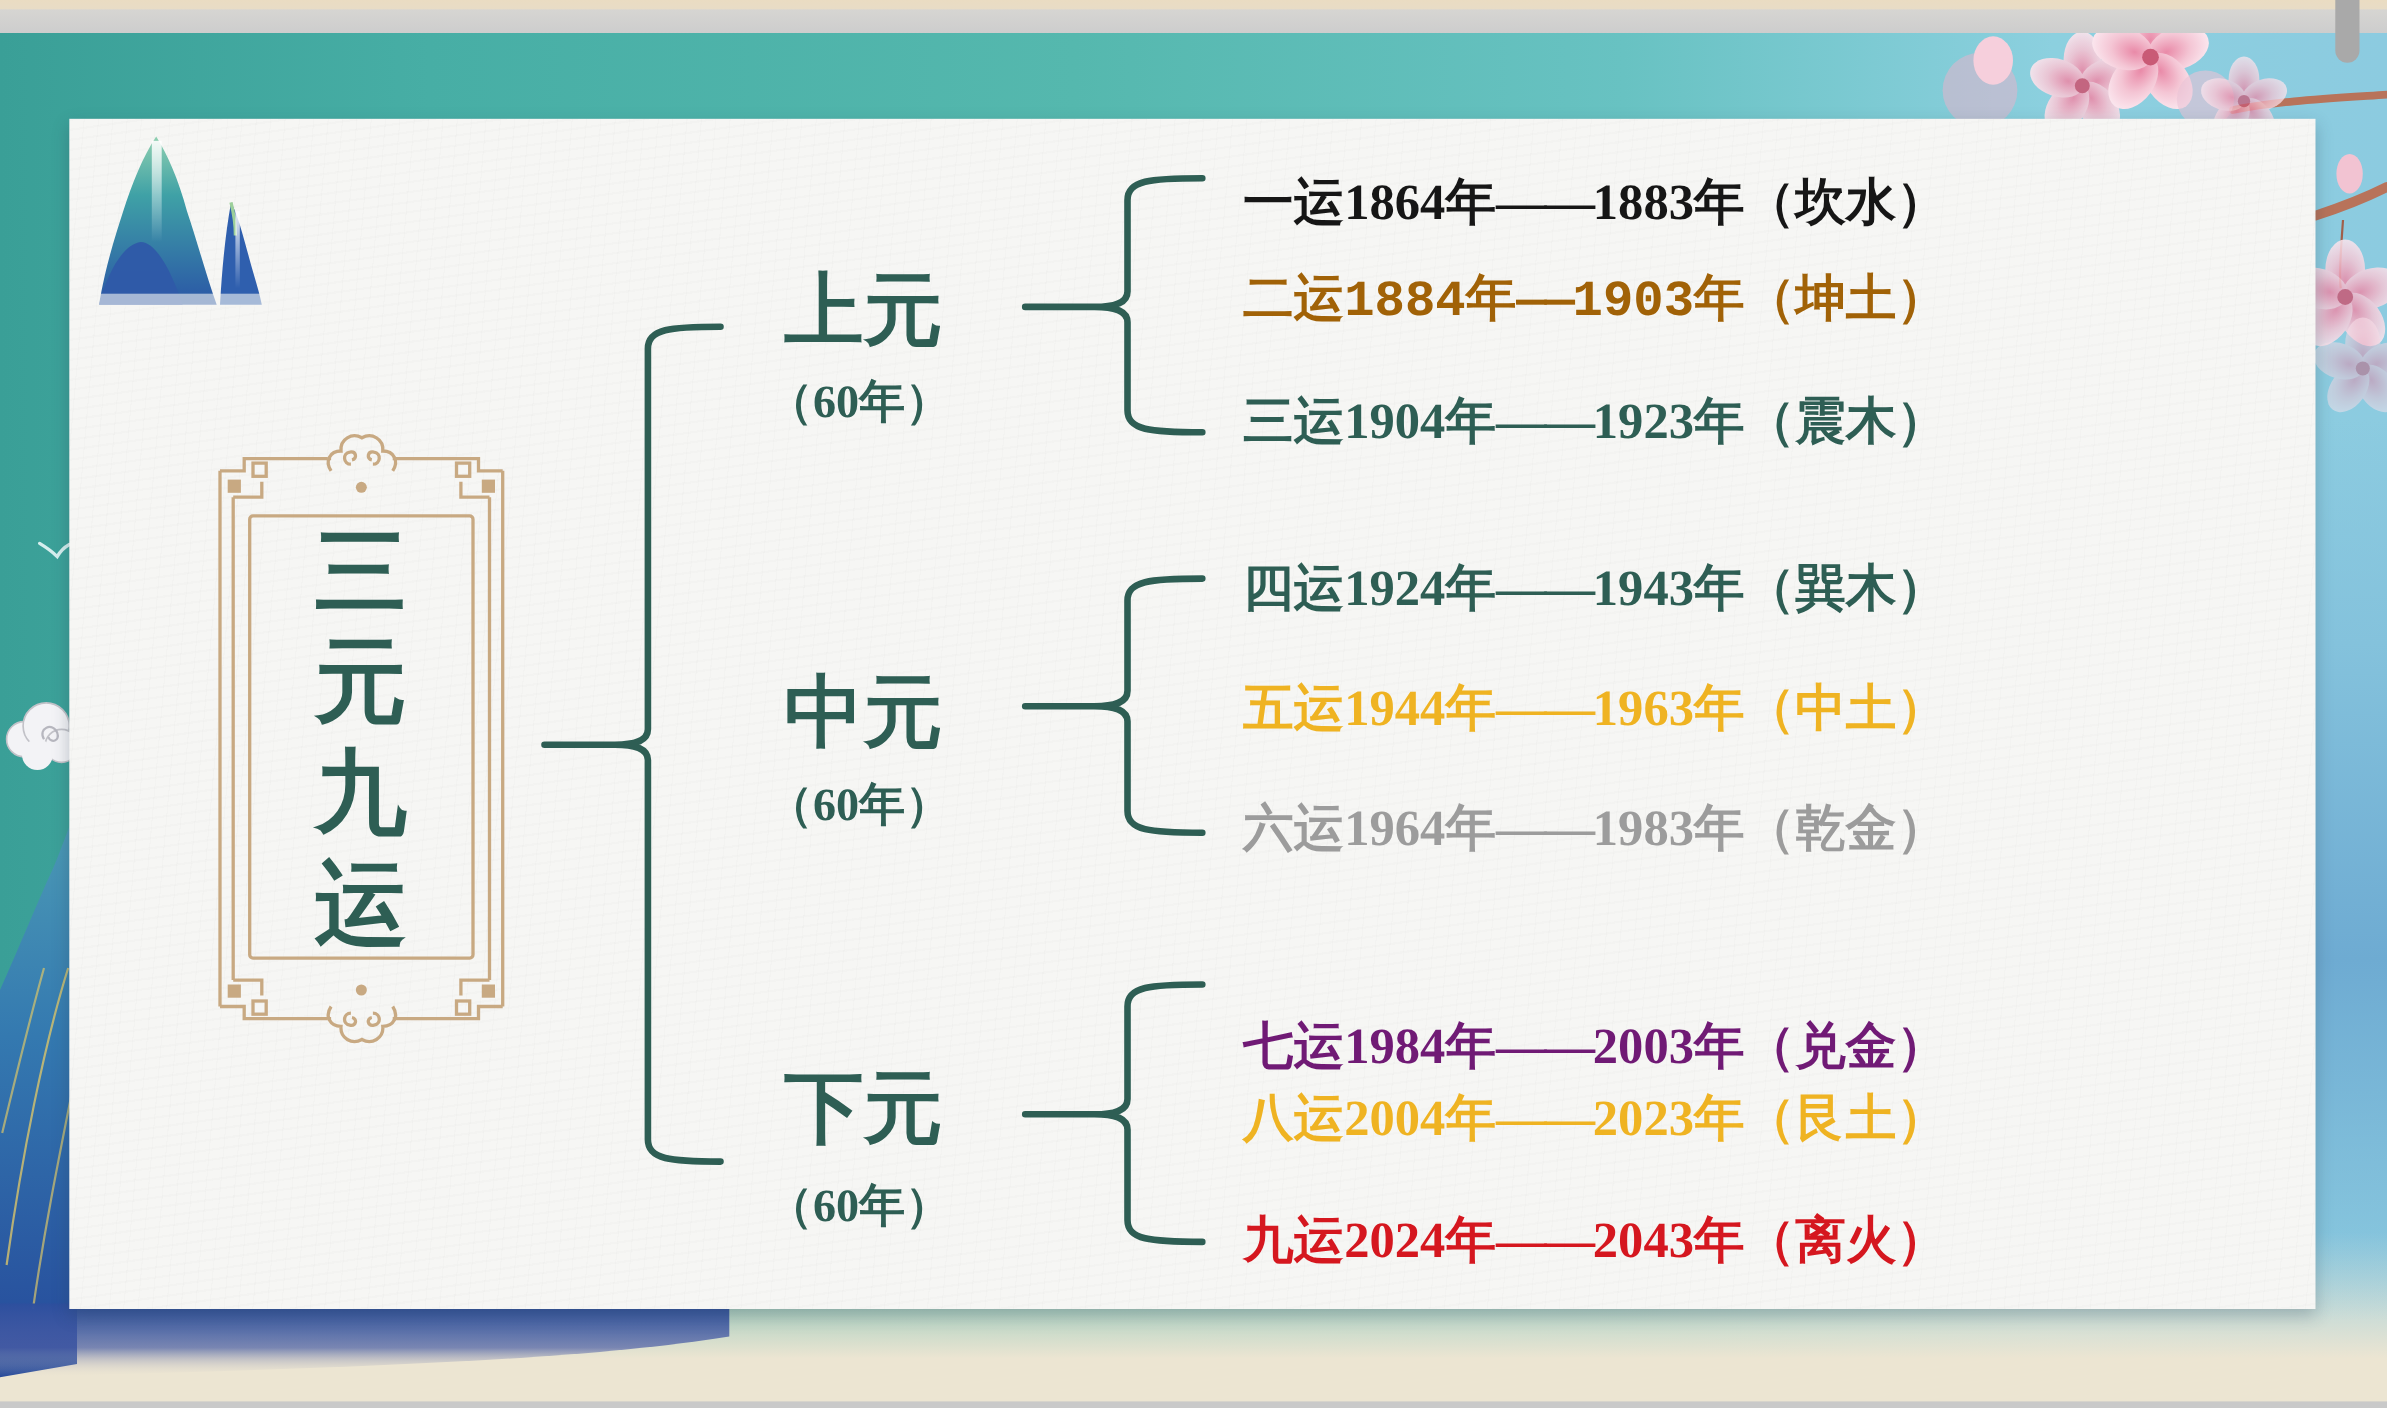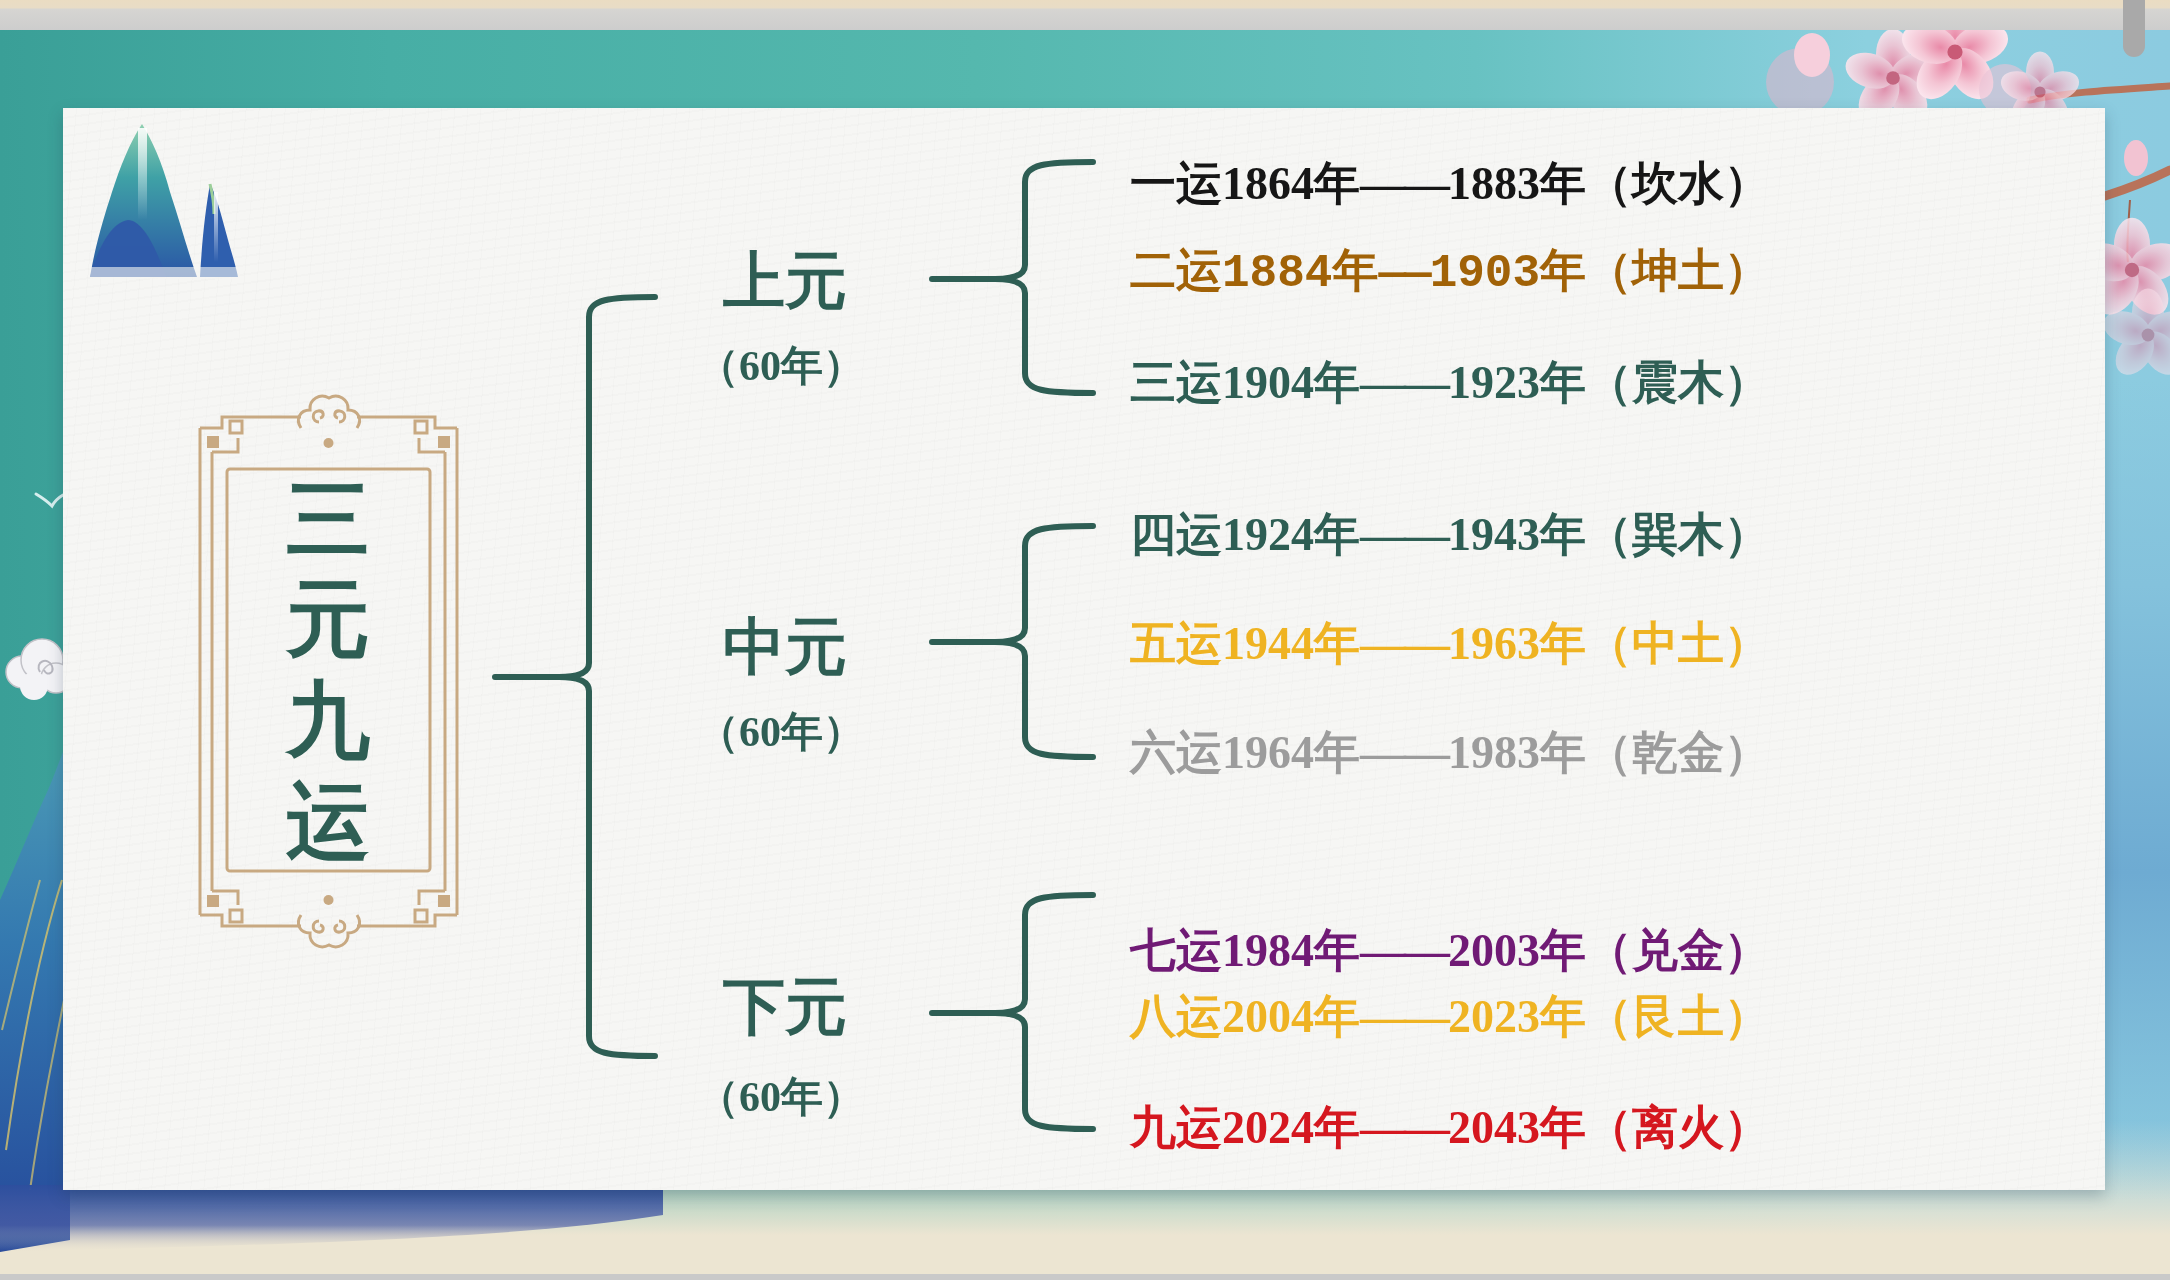--- a/index.html
+++ b/index.html
@@ -40,21 +40,21 @@
   .overlay { position: absolute; left: 0; top: 0; width: 2170px; height: 1280px; z-index: 3; pointer-events: none; }
   .title-frame { position: absolute; left: 198px; top: 388px; width: 262px; height: 570px; z-index: 3; }
   .title-char {
     position: absolute; left: 278px; width: 100px; height: 100px; line-height: 100px;
     text-align: center; font-family: "DejaVu Sans", sans-serif; font-weight: bold;
     font-size: 84px; color: #2e5e54; z-index: 4;
   }
   .yuan-label {
     position: absolute; left: 697px; width: 176px; height: 100px; line-height: 100px;
     text-align: center; font-family: "DejaVu Sans", sans-serif; font-weight: bold;
-    font-size: 62px; color: #2e5e54; z-index: 4; white-space: nowrap;
+    font-size: 72px; color: #2e5e54; z-index: 4; white-space: nowrap;
   }
   .yuan-duration {
     position: absolute; left: 697px; width: 176px; height: 52px; line-height: 52px;
     text-align: left; font-weight: bold; font-size: 42px; color: #2e5e54; z-index: 4; white-space: nowrap;
   }
   .period-row {
     position: absolute; left: 1130px; height: 64px; line-height: 64px;
     font-size: 46px; font-weight: bold; white-space: nowrap; z-index: 4;
     font-family: "Liberation Serif", "DejaVu Serif", serif;
   }

